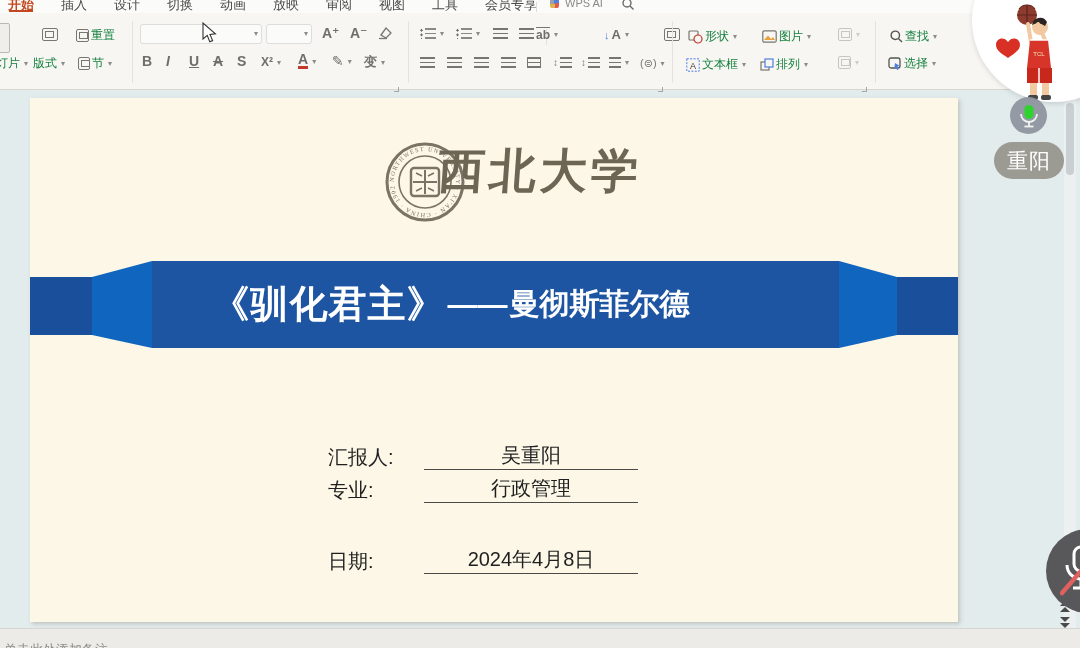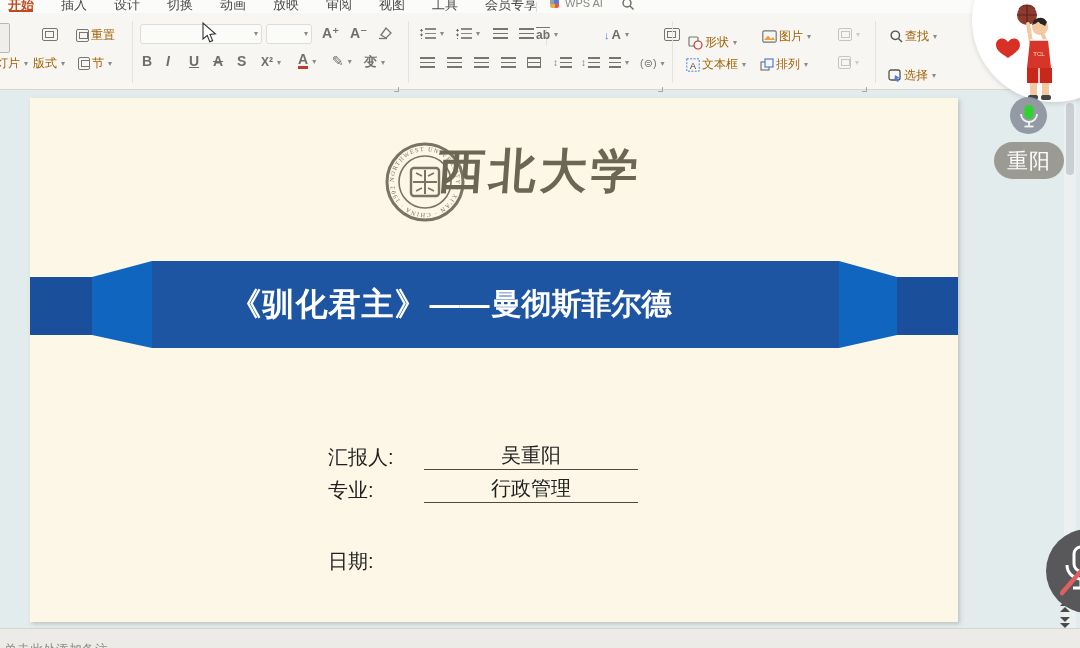--- a/index.html
+++ b/index.html
@@ -16,21 +16,21 @@
   .tab.active::after { content:""; position:absolute; left:1px; right:1px; top:14px; height:2px; background:#c4481d; }
   .menu-divider { position:absolute; left:536px; top:2px; width:1px; height:10px; background:#ddd; }
   .ai-dots { position:absolute; left:550px; top:-1px; width:9px; height:9px;
     background:conic-gradient(#4d7fe0 0 25%, #e05a4d 25% 50%, #e0b24d 50% 75%, #9aa0a8 75%); border-radius:2px; }
   .ai-label { position:absolute; left:565px; top:-3px; font-size:11px; color:#8a8a86; }
   .vip-btn { position:absolute; left:1048px; top:-5px; width:32px; height:13px; background:#e8702b; border-radius:6px; }
 
   
   .ribbon { left:0; top:13px; width:1080px; height:77px; background:#f7f6f3; border-bottom:1px solid #d8d7d3; z-index:2; }
   .vdiv { position:absolute; top:8px; height:62px; width:1px; background:#e4e3df; }
-  .rlabel { font-size:12px; color:#a16207; white-space:nowrap; }
+  .rlabel { font-size:12px; color:#15803d; white-space:nowrap; }
   .caret { color:#8b8b88; font-size:8px; margin-left:2px; }
   .rbtn { position:absolute; display:flex; align-items:center; gap:2px; color:#3c3c3a; font-size:12px; cursor:default; }
   .combo { position:absolute; height:20px; border:1px solid #ddddd9; border-radius:3px; background:#fbfbf9; }
   .combo .caret { position:absolute; right:3px; top:4px; }
   .letter { font-size:14px; color:#6e6e6a; font-weight:bold; }
   .bars { display:inline-block; width:15px; height:11px;
     background:repeating-linear-gradient(to bottom,#77776f 0 1.5px,transparent 1.5px 4.6px); }
   .bars.short { background:repeating-linear-gradient(to bottom,#77776f 0 1.5px,transparent 1.5px 4.6px); width:12px; }
   .dotlist { display:inline-block; width:16px; height:11px;
     background-image:radial-gradient(circle 1.2px,#6b6b66 95%,transparent),
@@ -43,21 +43,21 @@
 
   
   .workspace { left:0; top:90px; width:1080px; height:538px; background:#e3eced; }
   .slide { position:absolute; left:30px; top:8px; width:928px; height:524px; background:#fcf7e7;
     box-shadow:2px 2px 4px rgba(120,120,110,.35); }
   .uni-cn { position:absolute; left:408px; top:42px; font-size:47px; font-weight:bold; color:#6e6655;
     font-family:"DejaVu Serif","Liberation Serif",serif; transform:skewX(-4deg); letter-spacing:4px; white-space:nowrap; }
   .uni-en { position:absolute; left:412px; top:98px; font-size:17px; color:#8d8577; letter-spacing:2.5px; white-space:nowrap; }
   .banner-text { position:absolute; left:122px; top:163px; width:687px; height:87px; display:flex;
     align-items:center; justify-content:center; transform:translateX(-45px); color:#fff; white-space:nowrap; }
-  .t-book { font-size:32px; font-weight:bold; letter-spacing:1px; }
+  .t-book { font-size:38px; font-weight:bold; letter-spacing:1px; }
   .t-dash { font-size:30px; font-weight:bold; margin:0 2px; }
   .t-author { font-size:30px; font-weight:bold; }
   .field-row { position:absolute; left:298px; width:320px; height:28px; }
   .f-label { position:absolute; left:0; top:2px; font-size:20px; color:#1f1f1f; white-space:nowrap; }
   .f-value { position:absolute; left:96px; top:0; width:214px; height:28px; text-align:center;
     font-size:20px; color:#1f1f1f; border-bottom:1px solid #4a4a46; white-space:nowrap; }
 
   
   .scroll-track { left:1064px; top:95px; width:12px; height:553px; background:#edf0f1; z-index:1; }
   .scroll-thumb { position:absolute; left:2px; top:8px; width:8px; height:72px; background:#c9cfd3; border-radius:4px; }
@@ -209,21 +209,21 @@
         <span class="caret">▾</span>
       </span>
     <span class="abs rbtn" style="left:640px;top:44px">
         <span style="font-size:11px;color:#77776f">(⊜)</span>
         <span class="caret">▾</span>
       </span>
     <span class="grip" style="left:658px;top:74px"></span>
     <span class="vdiv" style="left:672px"></span>
 
     
-    <div class="rbtn" style="left:688px;top:21px">
+    <div class="rbtn" style="left:688px;top:15px">
       <svg width="15" height="14" viewBox="0 0 15 14">
         <rect x="1" y="1" width="9" height="9" rx="1" fill="none" stroke="#77776f" stroke-width="1.2"></rect>
         <circle cx="10" cy="9" r="4" fill="#f7f6f3" stroke="#c0392b" stroke-width="1.2"></circle>
       </svg>
       <span class="rlabel">形状</span>
         <span class="caret">▾</span>
     </div>
     <div class="rbtn" style="left:762px;top:15px">
       <svg width="15" height="13" viewBox="0 0 15 13">
         <rect x="0.8" y="0.8" width="13.4" height="11.4" rx="1.5" fill="none" stroke="#77776f" stroke-width="1.2"></rect>
@@ -261,21 +261,21 @@
 
     
     <div class="rbtn" style="left:890px;top:15px">
       <svg width="13" height="13" viewBox="0 0 13 13">
         <circle cx="5.3" cy="5.3" r="4.2" fill="none" stroke="#55554f" stroke-width="1.4"></circle>
         <line x1="8.4" y1="8.4" x2="12" y2="12" stroke="#55554f" stroke-width="1.4"></line>
       </svg>
       <span class="rlabel">查找</span>
         <span class="caret">▾</span>
     </div>
-    <div class="rbtn" style="left:888px;top:54px">
+    <div class="rbtn" style="left:888px;top:42px">
       <svg width="14" height="13" viewBox="0 0 14 13">
         <rect x="1" y="1" width="11" height="10" rx="2" fill="none" stroke="#55554f" stroke-width="1.3"></rect>
         <path d="M7,6 L12,9 L9.5,9.6 L10.5,12.4 L9,13 L8,10.2 L6.2,11.8 Z" fill="#4d7fe0"></path>
       </svg>
       <span class="rlabel">选择</span>
         <span class="caret">▾</span>
     </div>
   </div>
 
   <div class="abs workspace">
@@ -313,20 +313,21 @@
       <div class="field-row" style="top:344px">
         <span class="f-label">汇报人:</span>
         <span class="f-value">吴重阳</span>
       </div>
       <div class="field-row" style="top:377px">
         <span class="f-label">专业:</span>
         <span class="f-value">行政管理</span>
       </div>
       <div class="field-row" style="top:448px">
         <span class="f-label">日期:</span>
+        <span class="f-value">2024年4月8日</span>
       </div>
     </div>
   </div>
 
   <div class="abs scroll-track">
     <span class="scroll-thumb"></span>
   </div>
   <div class="navbtn up" style="top:601px">
     <span style="top:0"></span>
       <span style="top:6px"></span>

